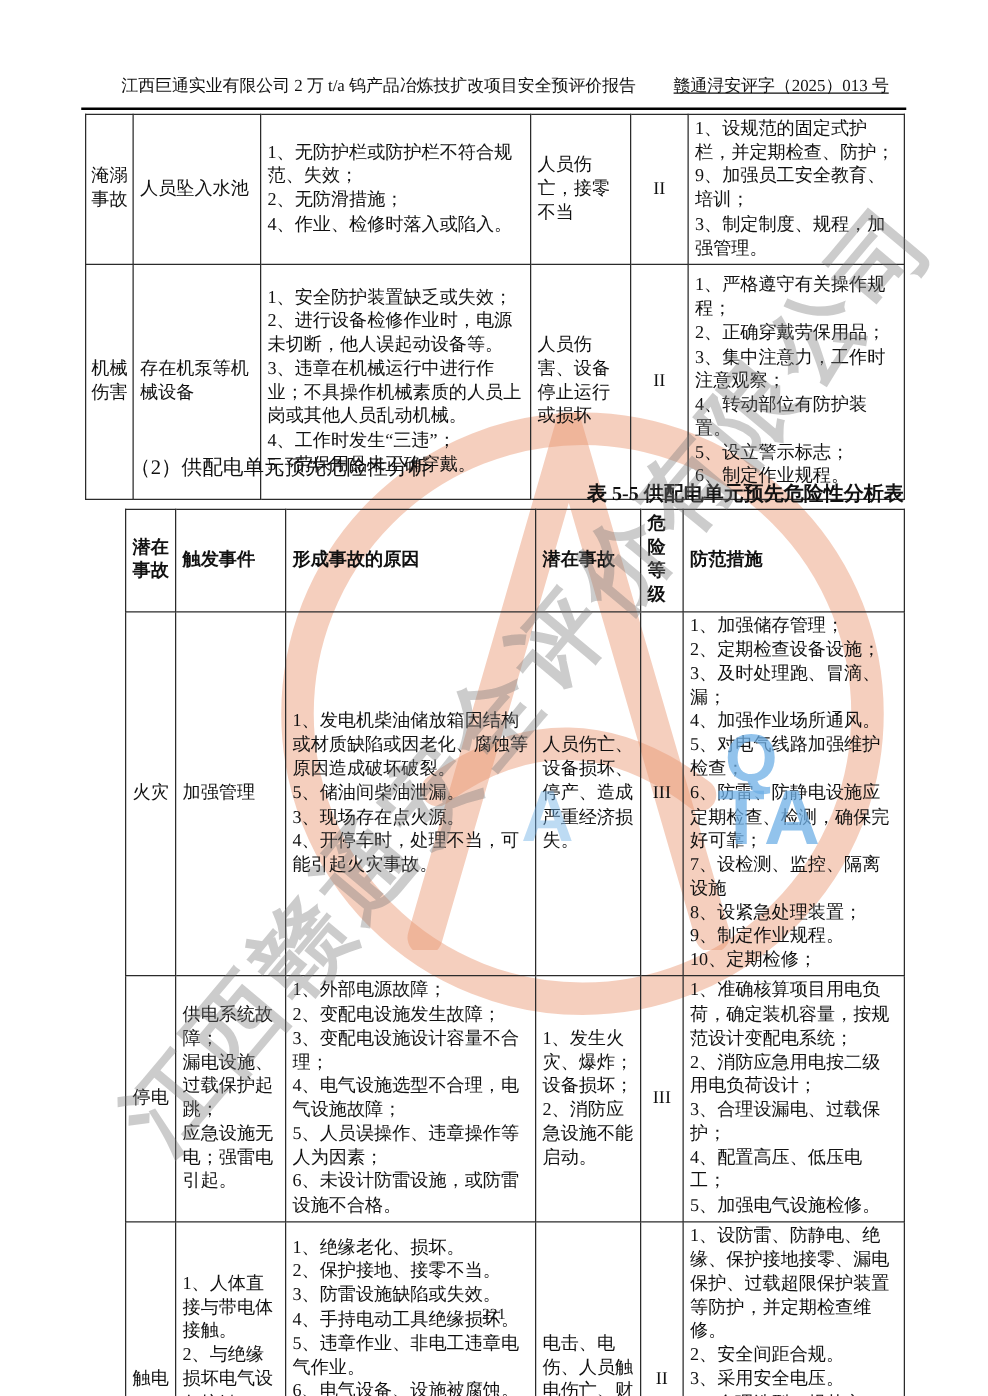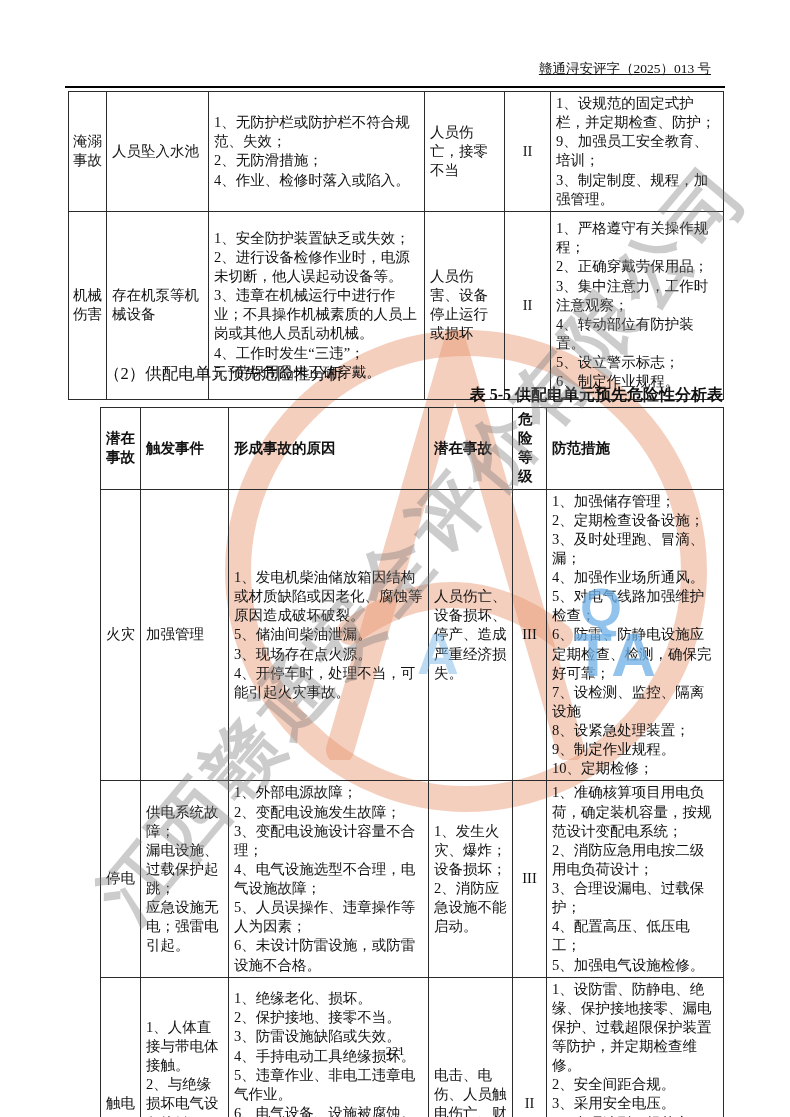--- a/index.html
+++ b/index.html
@@ -46,20 +46,21 @@
 <body>
 
 <div class="page">
 
   <div class="wm seal-ring"></div>
   <svg class="wm seal-logo" viewBox="0 0 430 430" width="430" height="430">
     <path d="M115,420 L230,22 L345,418" fill="none" stroke="rgba(233,148,110,0.45)" stroke-width="28" stroke-linecap="round"></path>
     <path d="M125,302 Q230,226 335,306" fill="none" stroke="rgba(233,148,110,0.45)" stroke-width="26" stroke-linecap="round"></path>
   </svg>
 
+  <div class="hdr hdr-left">江西巨通实业有限公司 2 万 t/a 钨产品冶炼技扩改项目安全预评价报告</div>
   <div class="hdr hdr-right">赣通浔安评字（2025）013 号</div>
   <div class="hdr-rule"></div>
 
   <table class="t1">
     <colgroup>
       <col style="width:38px">
         <col style="width:102px">
         <col style="width:216px">
       <col style="width:80px">
         <col style="width:46px">

